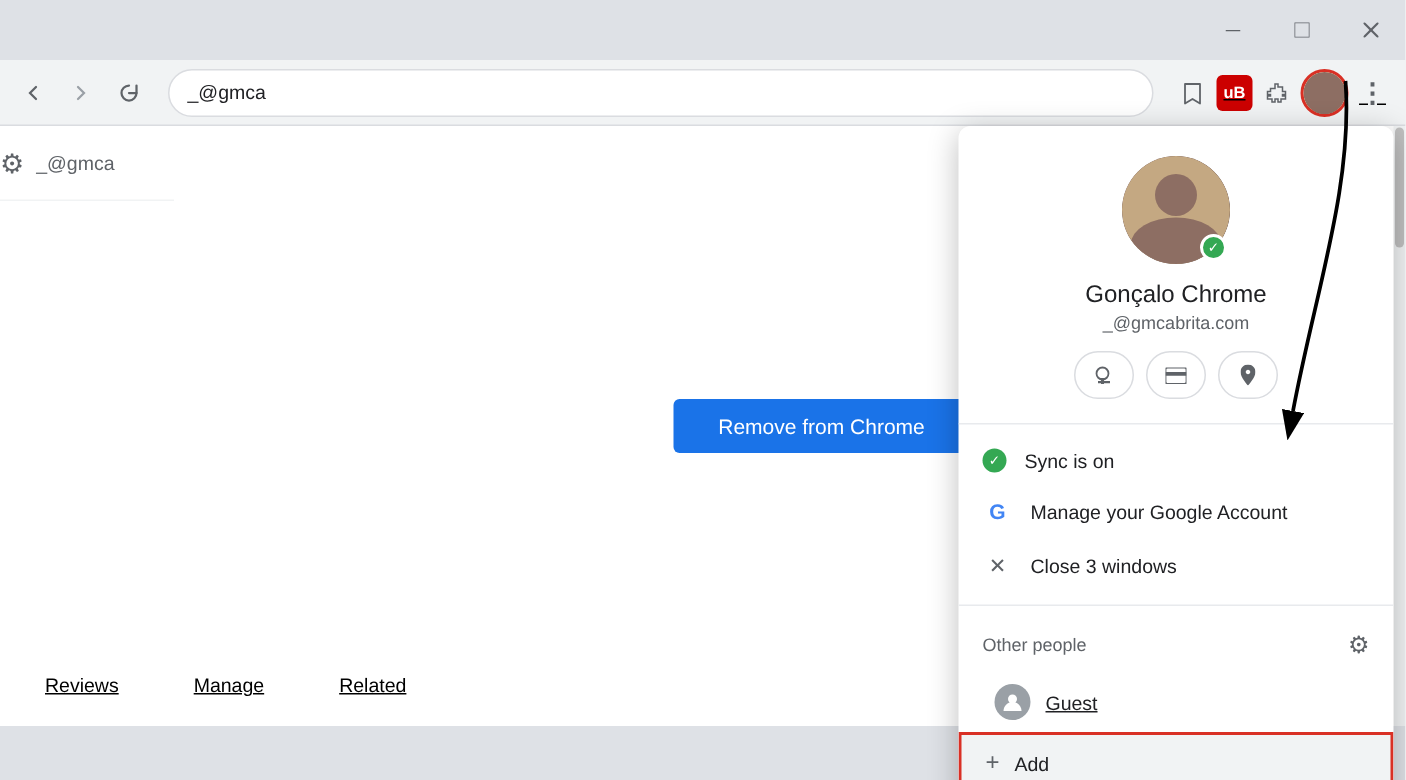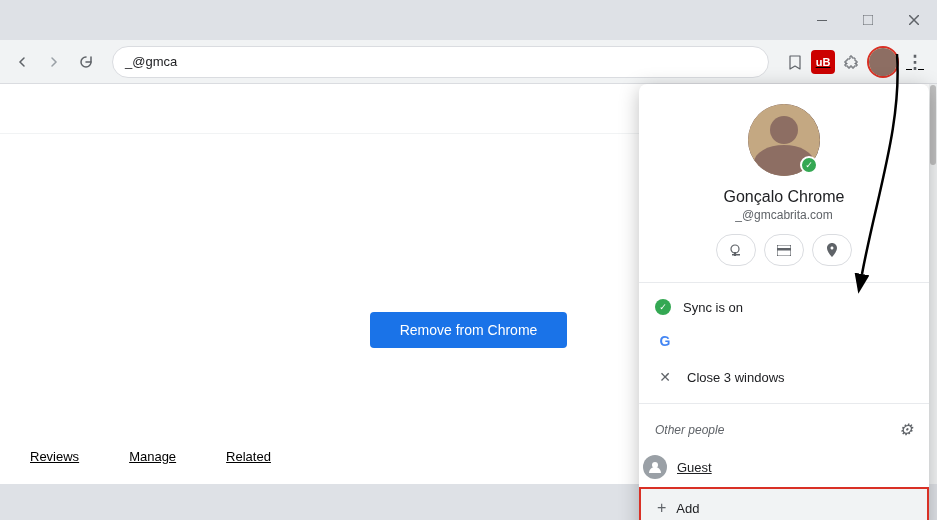--- a/index.html
+++ b/index.html
@@ -124,21 +124,21 @@
       background: #e8d5c0;
       position: relative;
     }
 
     
     .main-content {
       height: calc(100% - 120px);
       background: white;
       position: relative;
       display: flex;
-      flex-direction: column;
+      flex-direction: row;
       gap: 42px;
     }
 
     .content-header {
       height: 50px;
       display: flex;
       align-items: center;
       justify-content: flex-end;
       padding-right: 40px;
       border-bottom: 1px solid #f1f3f4;
@@ -378,38 +378,37 @@
 
     .panel-footer {
       padding: 8px 0;
     }
 
     .other-people-header {
       display: flex;
       align-items: center;
       justify-content: space-between;
       padding: 8px 16px;
-      font-style: italic;
     }
 
     .other-people-label {
       font-size: 12px;
       color: #5f6368;
     }
 
     .people-settings-icon {
       color: #5f6368;
       font-size: 16px;
       cursor: pointer;
     }
 
     .guest-item {
       display: flex;
       align-items: center;
-      padding: 8px 4px;
+      padding: 8px 24px;
       gap: 10px;
       cursor: pointer;
       font-size: 13px;
       color: #202124;
       text-decoration: underline;
     }
 
     .guest-avatar {
       width: 24px;
       height: 24px;
@@ -586,20 +585,21 @@
 
     <div class="panel-menu">
       <div class="menu-item">
         <div class="sync-icon">✓</div>
         <span>Sync is on</span>
       </div>
       <div class="menu-item">
         <div class="menu-icon">
           <span class="google-g" style="color:#4285f4;font-weight:bold;font-size:14px;">G</span>
         </div>
+        <span>Manage your Google Account</span>
       </div>
       <div class="menu-item">
         <div class="menu-icon">
           <span class="x-icon">✕</span>
         </div>
         <span>Close 3 windows</span>
       </div>
     </div>
 
     <div class="panel-footer">

